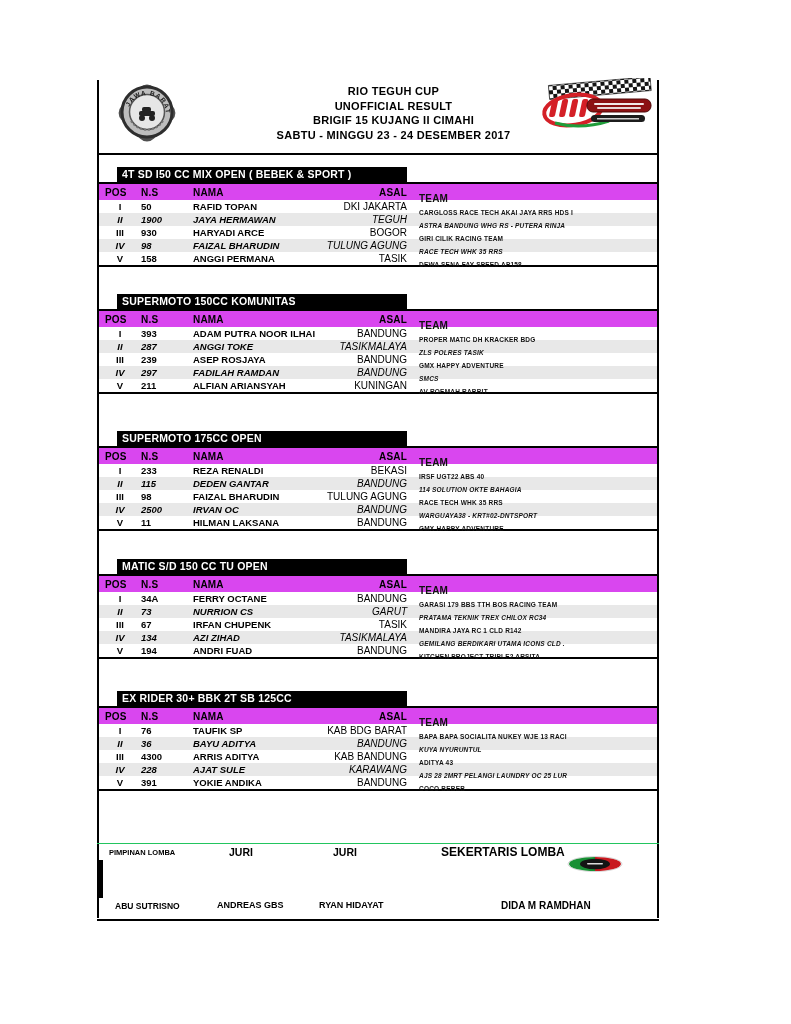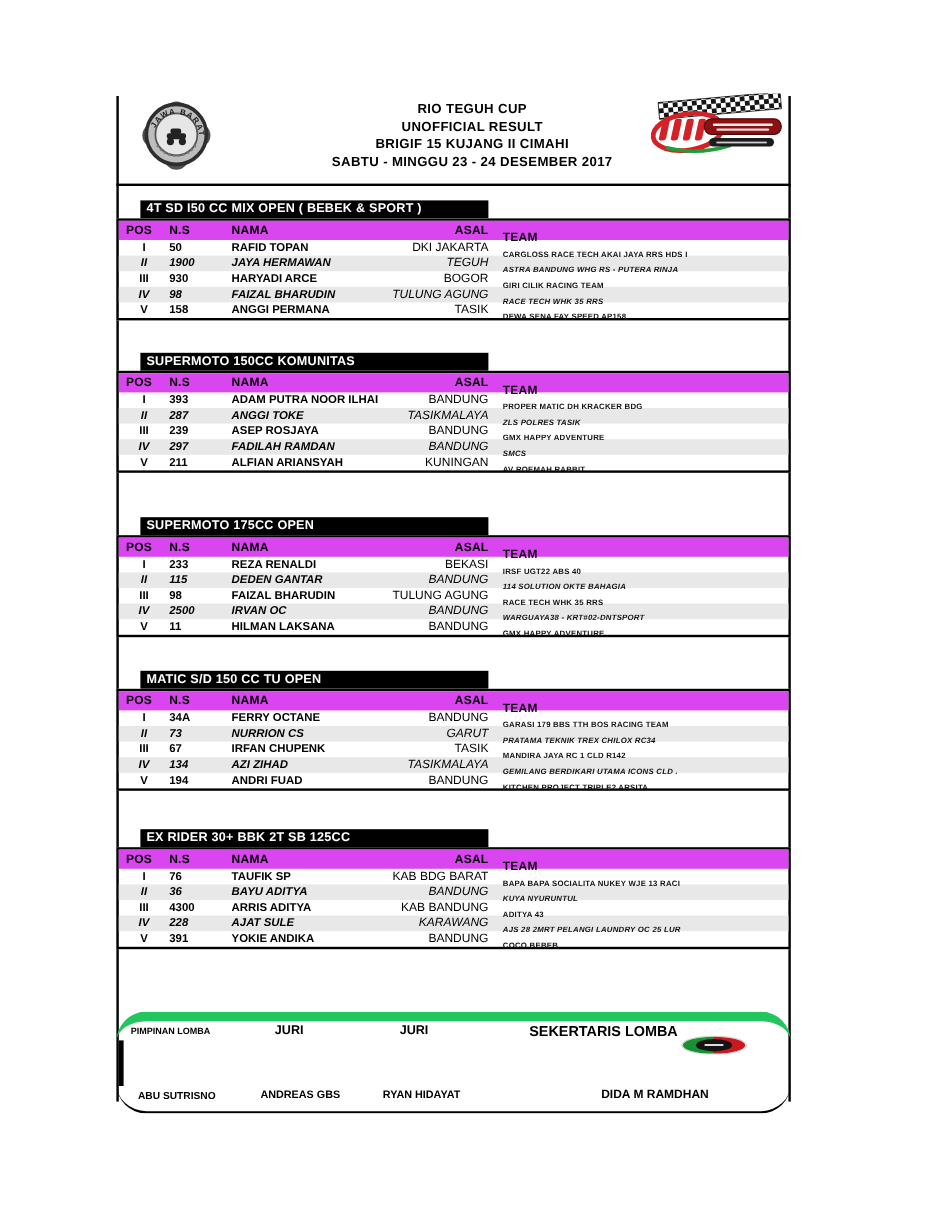--- a/index.html
+++ b/index.html
@@ -32,21 +32,21 @@
   .c-ns{text-align:left;padding-right:6px;font-weight:bold;font-size:9.5px;}
   .c-nama{padding-left:12px;font-weight:bold;font-size:9.5px;}
   .c-asal{text-align:right;padding-right:4px;font-size:10px;}
   .c-team{padding-left:8px;font-size:6.5px;font-weight:600;letter-spacing:.2px;color:#111;margin-top:12px;}
   .row.head .cell{font-weight:bold;font-size:10px;letter-spacing:.2px;}
   .row.head .c-pos{text-align:left;padding-left:6px;}
   .row.head .c-team{font-size:10px;letter-spacing:.2px;}
 
   
   .footer{position:absolute;left:0;top:763px;width:562px;height:75px;
-          border-top:8px solid #22c55e;border-bottom:2px solid #000;box-sizing:content-box;border-radius:25px;}
+          border-top:1px solid #22c55e;border-bottom:2px solid #000;box-sizing:content-box;}
   .f-label{position:absolute;white-space:nowrap;font-weight:bold;}
   .f-role-0{left:12px;top:4px;font-size:7.5px;}
   .f-role-1{left:114px;top:2px;width:60px;text-align:center;font-size:10.5px;}
   .f-role-2{left:218px;top:2px;width:60px;text-align:center;font-size:10.5px;}
   .f-role-3{left:344px;top:1px;width:120px;text-align:center;font-size:12px;}
   .f-name-0{left:18px;top:57px;font-size:8.5px;}
   .f-name-1{left:120px;top:56px;font-size:9px;}
   .f-name-2{left:222px;top:56px;font-size:9px;}
   .f-name-3{left:404px;top:56px;font-size:10px;}
   .f-bar{position:absolute;left:2px;top:16px;width:4px;height:38px;background:#000;}

